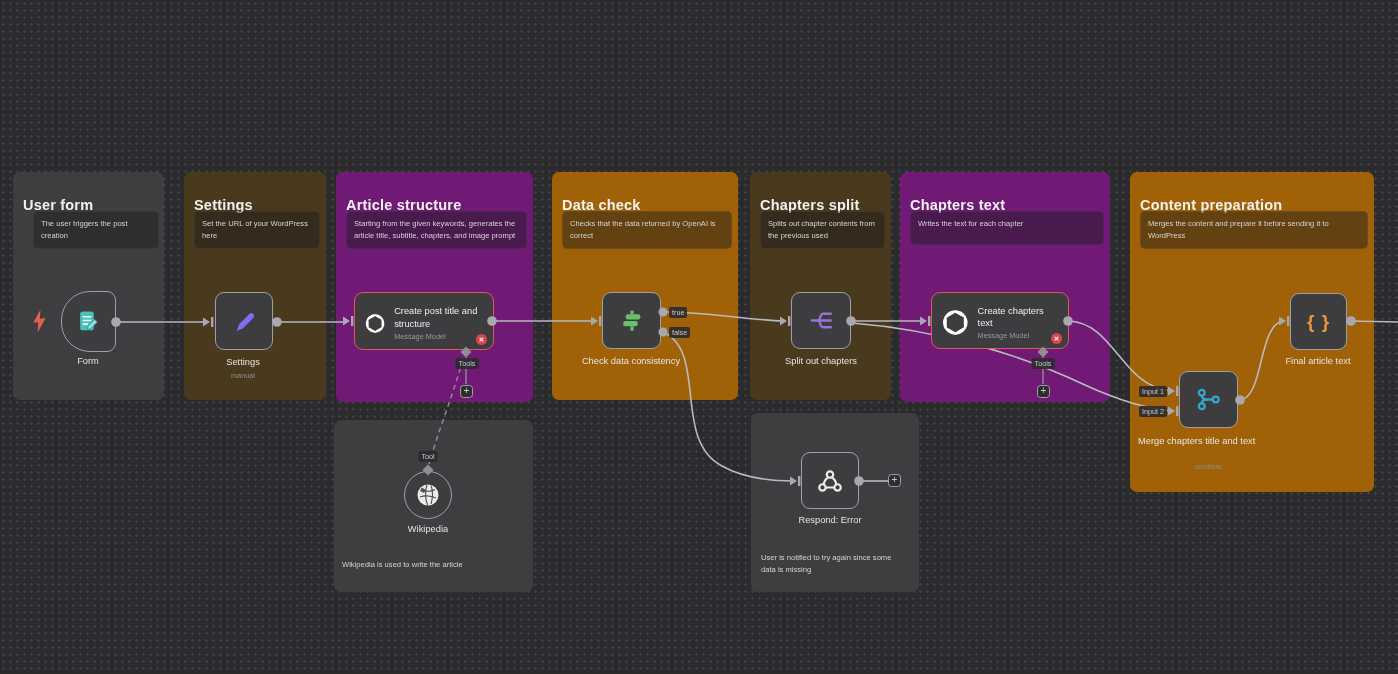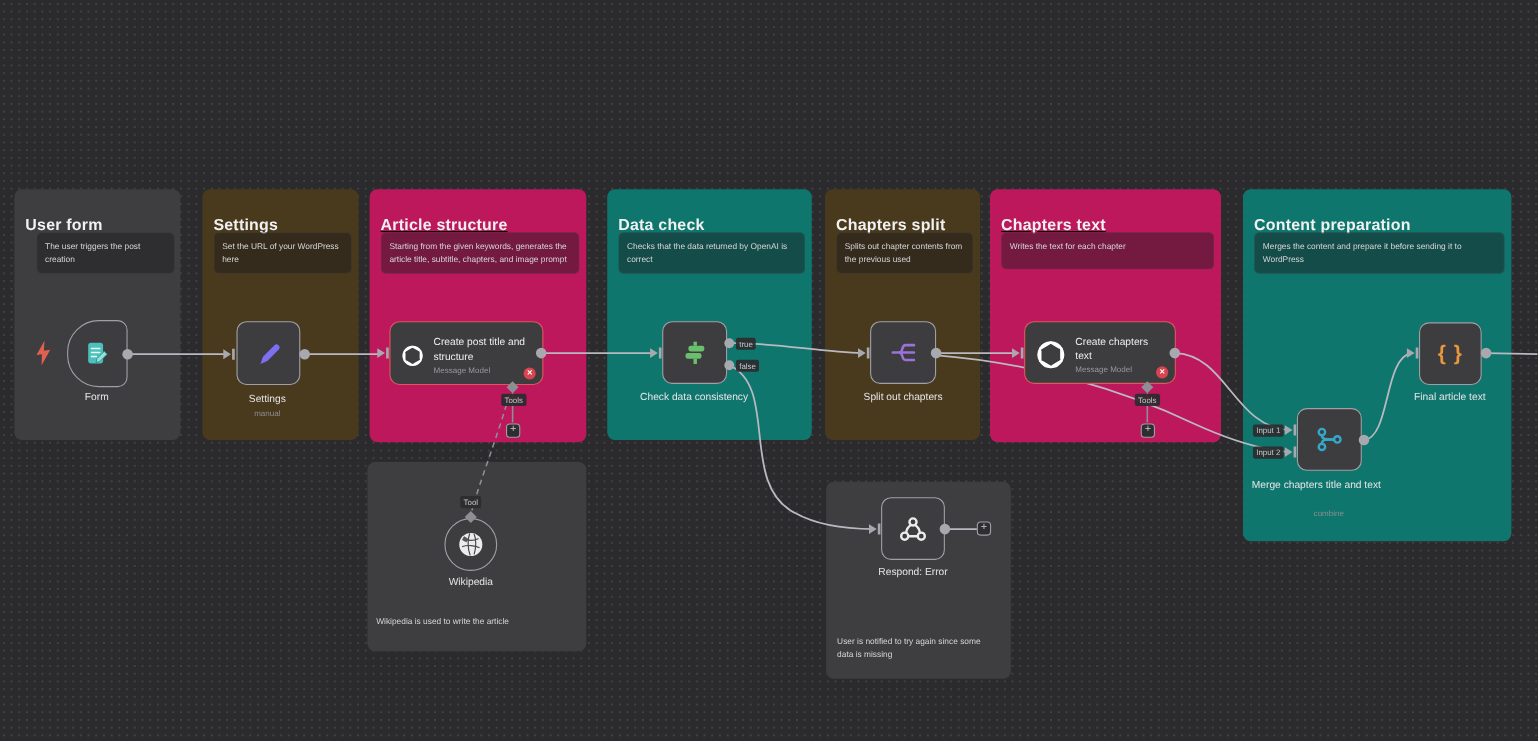--- a/index.html
+++ b/index.html
@@ -7,22 +7,22 @@
     width:1398px;height:674px;overflow:hidden;position:relative;
     background-color:#2b2b2d;
     background-image:radial-gradient(circle,#414145 1px,transparent 1.3px);
     background-size:7px 7px;
     font-family:"Liberation Sans",sans-serif;
     -webkit-font-smoothing:antialiased;
   }
   .group{position:absolute;border-radius:7px;z-index:1;}
   .g-gray{background:#3e3e41;}
   .g-brown{background:#4a3a1d;}
-  .g-purple{background:#be185d;text-decoration:underline;}
-  .g-green{background:#0f766e;}
+  .g-purple{background:#701a75;}
+  .g-green{background:#a16207;}
   .group-title{font-size:14.5px;font-weight:700;color:#f1f1f1;padding:9px 0 0 10px;letter-spacing:.2px;margin-top:16px;}
   .group-desc{position:absolute;left:10px;right:6px;top:39px;background:rgba(26,26,28,.45);
     border:1px solid rgba(255,255,255,.05);border-radius:5px;padding:6px 7px;
     font-size:7.6px;line-height:1.6;color:#d4d4d6;min-height:34px;box-sizing:border-box;}
   .note-text{position:absolute;font-size:7.6px;line-height:1.6;color:#d4d4d6;}
   svg.edges{position:absolute;left:0;top:0;z-index:2;}
   svg.glyphs{position:absolute;left:0;top:0;z-index:4;pointer-events:none;}
   .node{position:absolute;background:#3d3d40;border:1.6px solid #9fa0a6;border-radius:9px;z-index:3;
     display:flex;align-items:center;justify-content:center;box-sizing:border-box;}
   .node.error{border-color:#e0565e;}
@@ -75,21 +75,21 @@
   <div class="group-title">Chapters text</div>
   <div class="group-desc">Writes the text for each chapter</div>
 </div>
 <div class="group g-green" style="left:1130px;top:172px;width:244px;height:320px">
   <div class="group-title">Content preparation</div>
   <div class="group-desc">Merges the content and prepare it before sending it to WordPress</div>
 </div>
 <div class="group g-gray" style="left:334px;top:420px;width:199px;height:172px">
   <div class="note-text" style="left:8px;top:139px">Wikipedia is used to write the article</div>
 </div>
-<div class="group g-gray" style="left:751px;top:438px;width:168px;height:179px">
+<div class="group g-gray" style="left:751px;top:413px;width:168px;height:179px">
   <div class="note-text" style="left:10px;top:139px;width:135px">User is notified to try again since some data is missing</div>
 </div>
 
 <svg class="edges" width="1398" height="674">
   <g fill="none" stroke="#b9b9c1" stroke-width="1.6">
     <path d="M116,322 H206"></path>
     <path d="M279,322 H346"></path>
     <path d="M493,321 H595"></path>
     <path d="M663,312 C700,311 746,320 784,321"></path>
     <path d="M663,332 C708,352 672,440 722,466 C745,479 775,481 794,481"></path>

